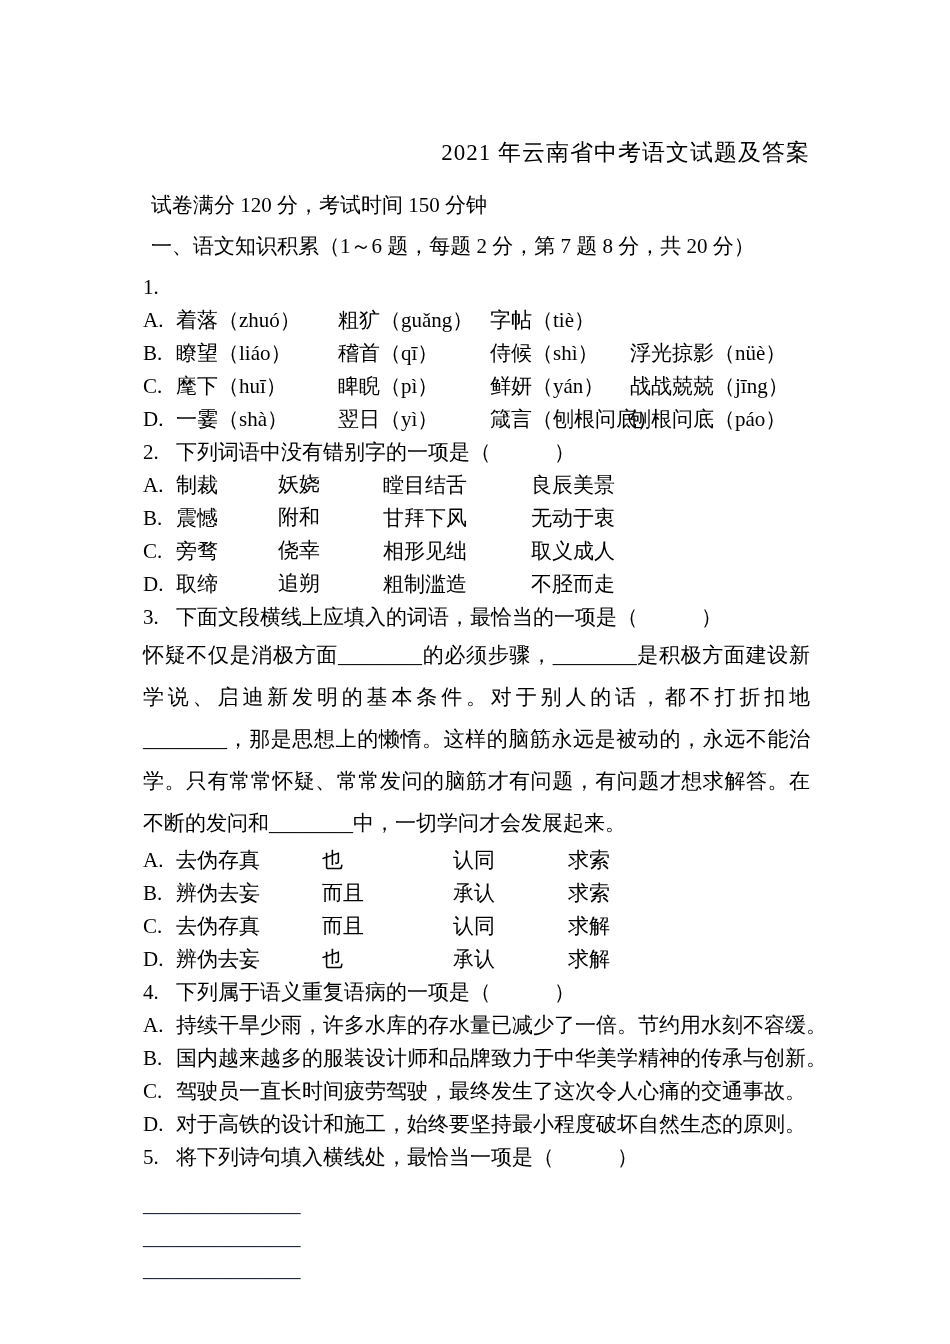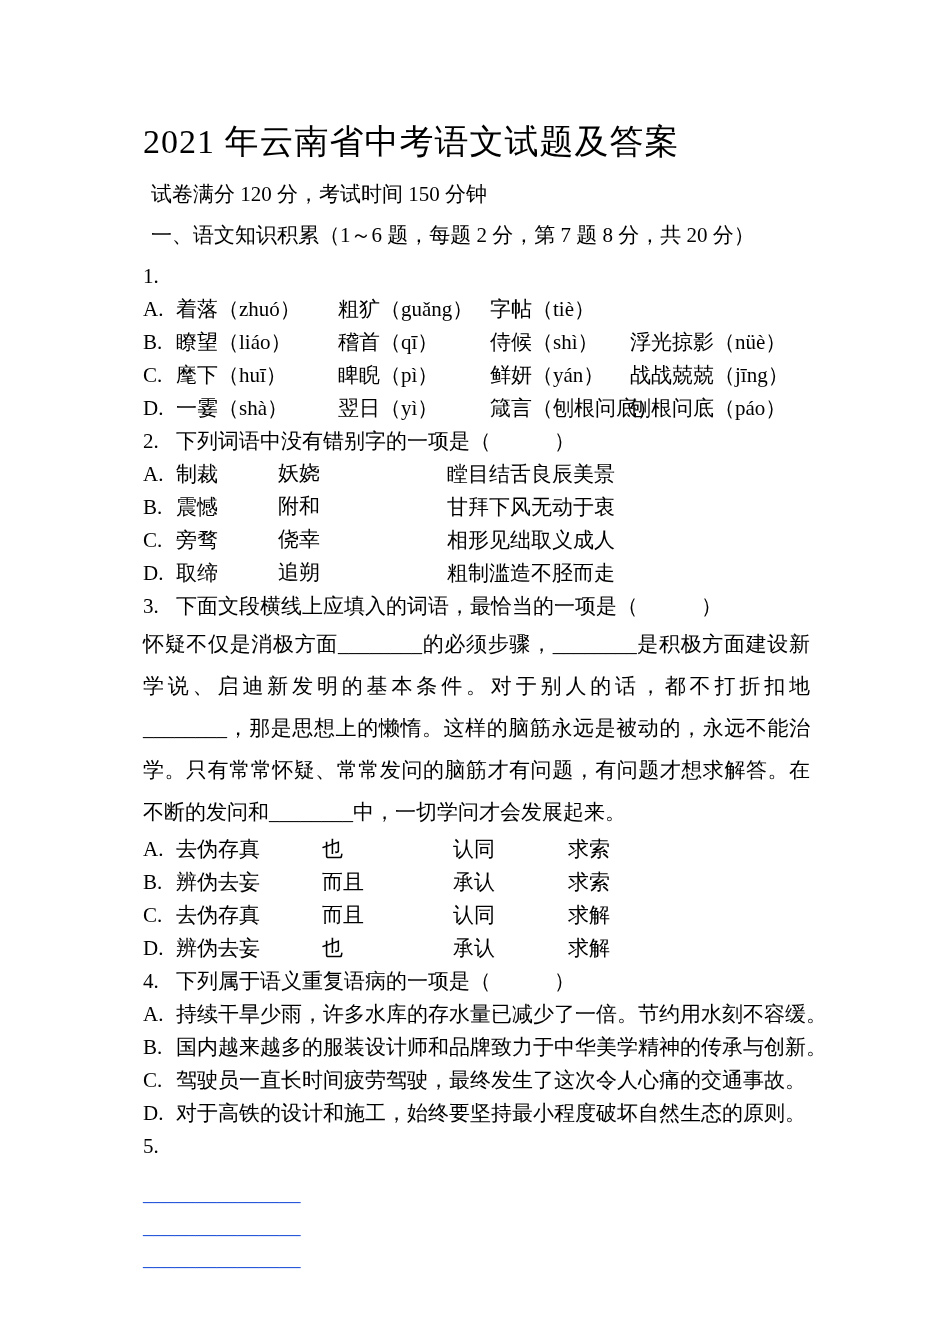--- a/index.html
+++ b/index.html
@@ -12,24 +12,24 @@
     height: 1344px;
     font-family: "Liberation Serif", "DejaVu Serif", serif;
     font-size: 21px;
     color: #000000;
     overflow: hidden;
   }
   .page {
     padding: 120px 140px 0 143px;
   }
   .doc-title {
-    font-size: 34px;
+    font-size: 23px;
     font-weight: normal;
-    text-align: left;
-    margin: 0 0 14px 0;
+    text-align: right;
+    margin: 11px 0 14px 0;
     line-height: 44px;
     letter-spacing: 1px;
   }
   .line {
     line-height: 33px;
     margin: 8px;
     white-space: nowrap;
   }
   .row {
     display: flex;
@@ -43,37 +43,37 @@
     flex: 0 0 auto;
     white-space: nowrap;
   }
   
   .q1opts .c1 { width: 162px; }
   .q1opts .c2 { width: 152px; }
   .q1opts .c3 { width: 140px; }
   
   .q2opts .c1 { width: 102px; }
   .q2opts .c2 { width: 105px; font-family: Liberation Mono, monospace; }
-  .q2opts .c3 { width: 148px; text-align: right; }
+  .q2opts .c3 { width: 148px; }
   
   .q3opts .c1 { width: 146px; }
   .q3opts .c2 { width: 131px; }
   .q3opts .c3 { width: 115px; }
   .passage {
     line-height: 42px;
     margin: 0;
     text-align: justify;
     text-justify: inter-ideograph;
   }
   .blanks {
     margin-top: 14px;
   }
   .blank-line {
     line-height: 32.5px;
-    color: #1d4ed8;
+    color: #0f172a;
     white-space: nowrap;
   }
 </style>
 </head>
 <body>
 
 <div class="page">
 
   <h1 class="doc-title">2021 年云南省中考语文试题及答案</h1>
 
@@ -203,20 +203,21 @@
       <span class="cell">驾驶员一直长时间疲劳驾驶，最终发生了这次令人心痛的交通事故。</span>
     </div>
     <div class="row">
       <span class="lbl">D.</span>
       <span class="cell">对于高铁的设计和施工，始终要坚持最小程度破坏自然生态的原则。</span>
     </div>
   </div>
 
   <div class="row">
     <span class="lbl">5.</span>
+    <span class="cell">将下列诗句填入横线处，最恰当一项是（　　　）</span>
   </div>
 
   <div class="blanks">
     <div class="blank-line">_______________</div>
     <div class="blank-line">_______________</div>
     <div class="blank-line">_______________</div>
   </div>
 
 </div>
 

